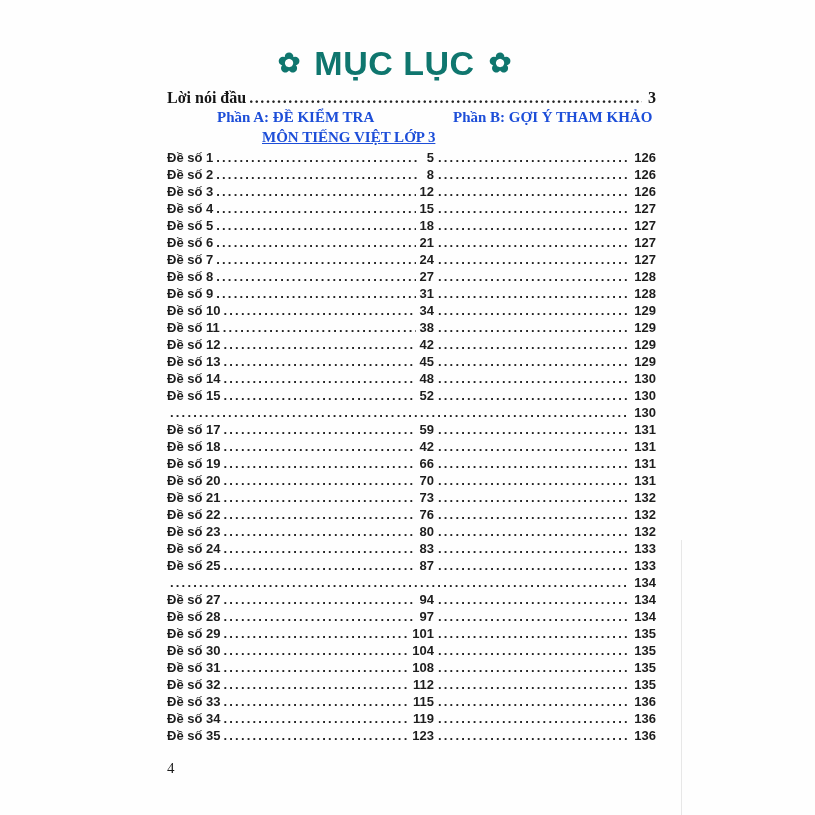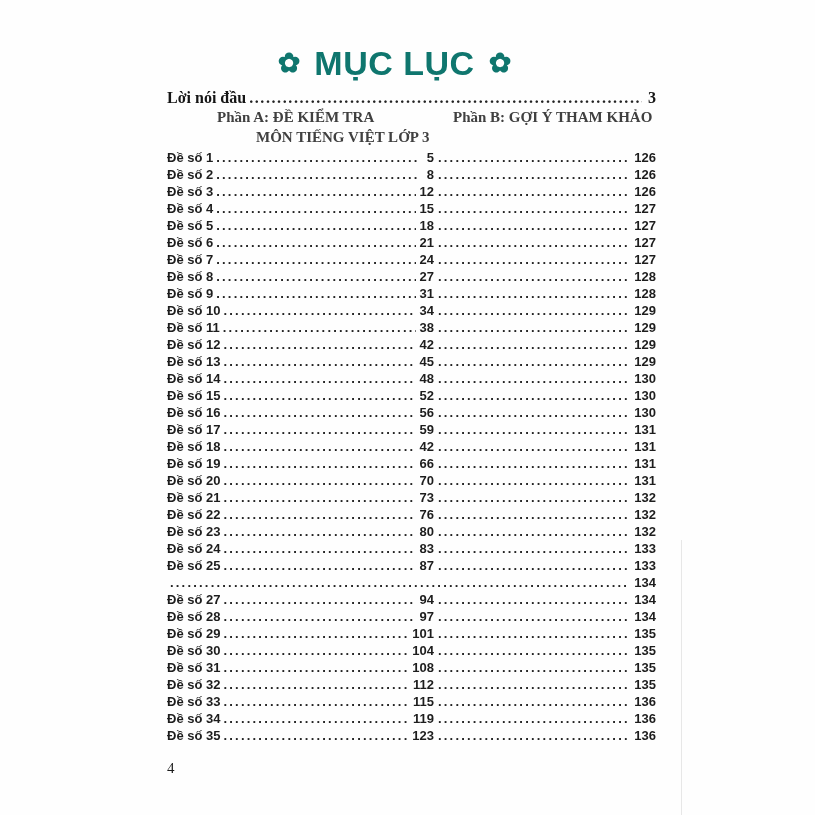--- a/index.html
+++ b/index.html
@@ -42,24 +42,24 @@
     font-size: 16px;
     color: #151515;
   }
   
   .parts-header {
     position: absolute;
     top: 109px; left: 167px; width: 489px; height: 42px;
     font-family: "Liberation Serif", serif;
     font-weight: bold;
     font-size: 15px;
-    color: #404040;
+    color: #1d4ed8;
   }
   .part-a-1 { position: absolute; left: 50px;  top: 0; white-space: nowrap; }
-  .part-a-2 { position: absolute; left: 89px;  top: 20px; white-space: nowrap; }
+  .part-a-2 { position: absolute; left: 95px;  top: 20px; white-space: nowrap; text-decoration: underline; }
   .part-b   { position: absolute; left: 286px; top: 0; white-space: nowrap; }
 
   
   .toc-rows {
     position: absolute;
     top: 149px; left: 167px; width: 489px;
     font-family: "Liberation Sans", sans-serif;
     font-size: 13px;
     color: #1d1d1d;
     font-weight: bold;
@@ -285,25 +285,20 @@
       <span class="col-a">
         <span class="row-label">Đề số 15</span>
         <span class="leader"></span>
         <span class="mid-page">52</span>
       </span>
       <span class="leader"></span>
       <span class="right-page">130</span>
     </div>
 
     <div class="toc-row">
-      <span class="col-a">
-        <span class="row-label">Đề số 16</span>
-        <span class="leader"></span>
-        <span class="mid-page">56</span>
-      </span>
       <span class="leader"></span>
       <span class="right-page">130</span>
     </div>
 
     <div class="toc-row">
       <span class="col-a">
         <span class="row-label">Đề số 17</span>
         <span class="leader"></span>
         <span class="mid-page">59</span>
       </span>

